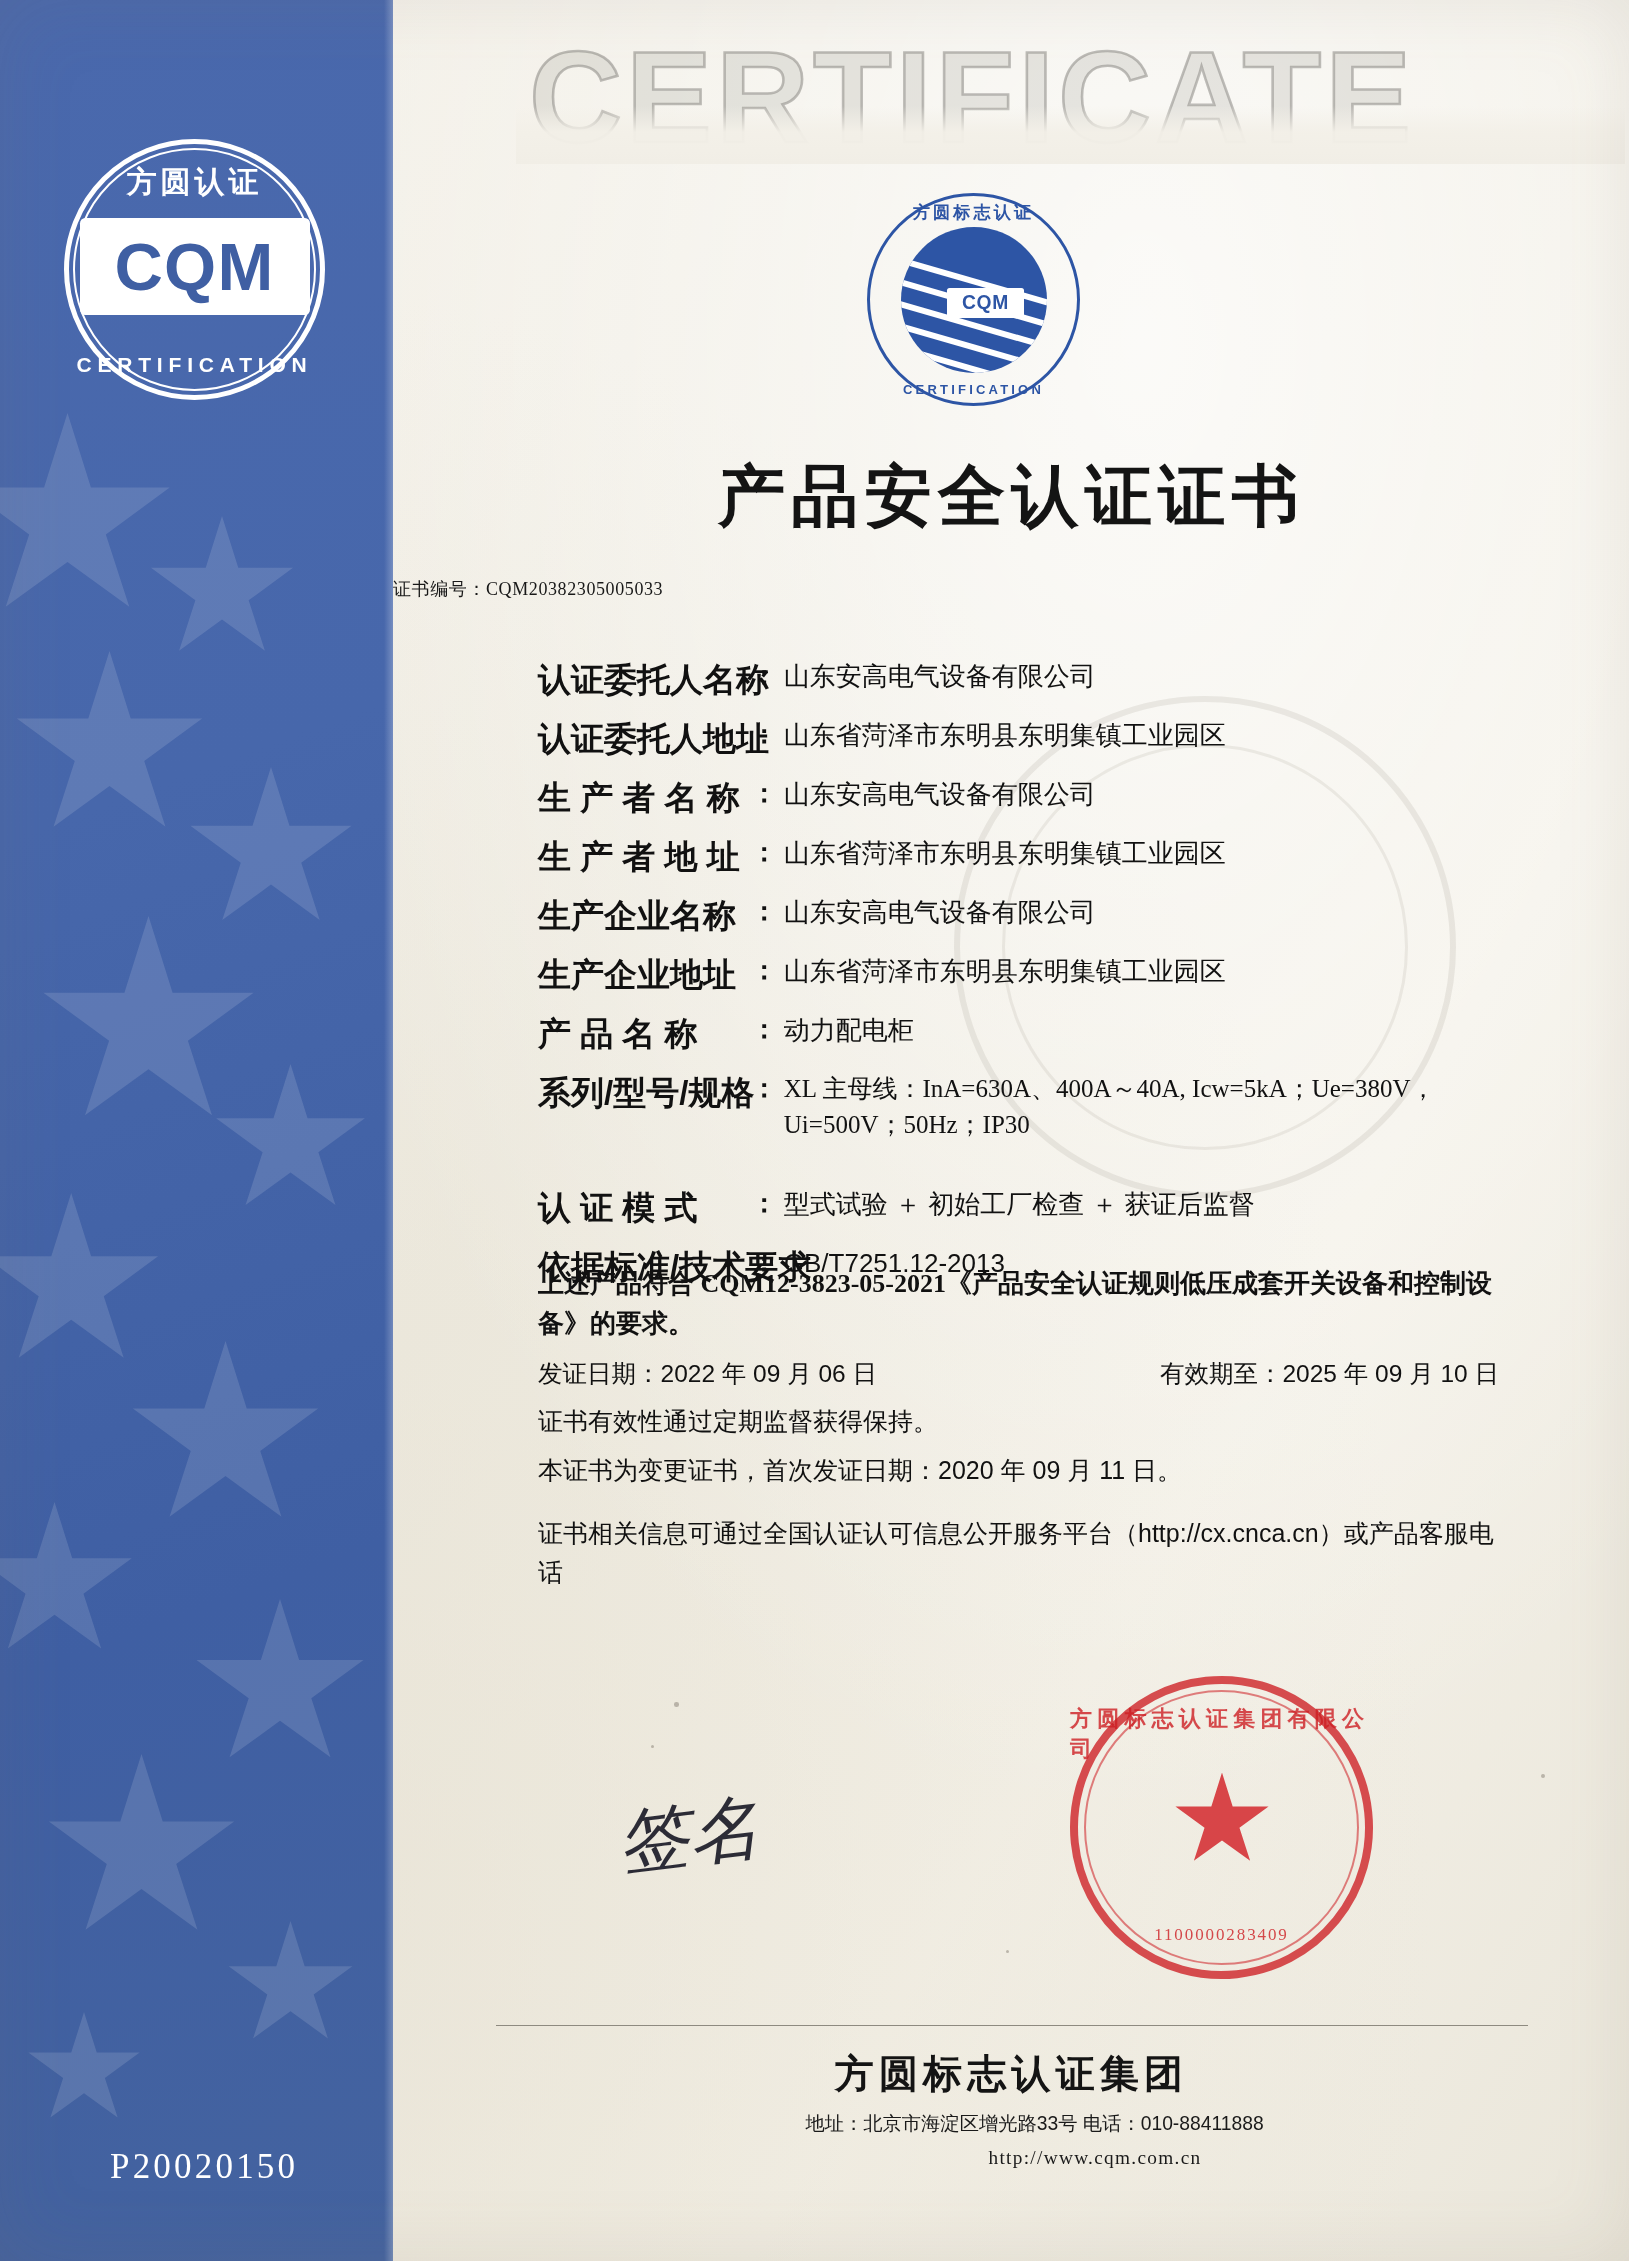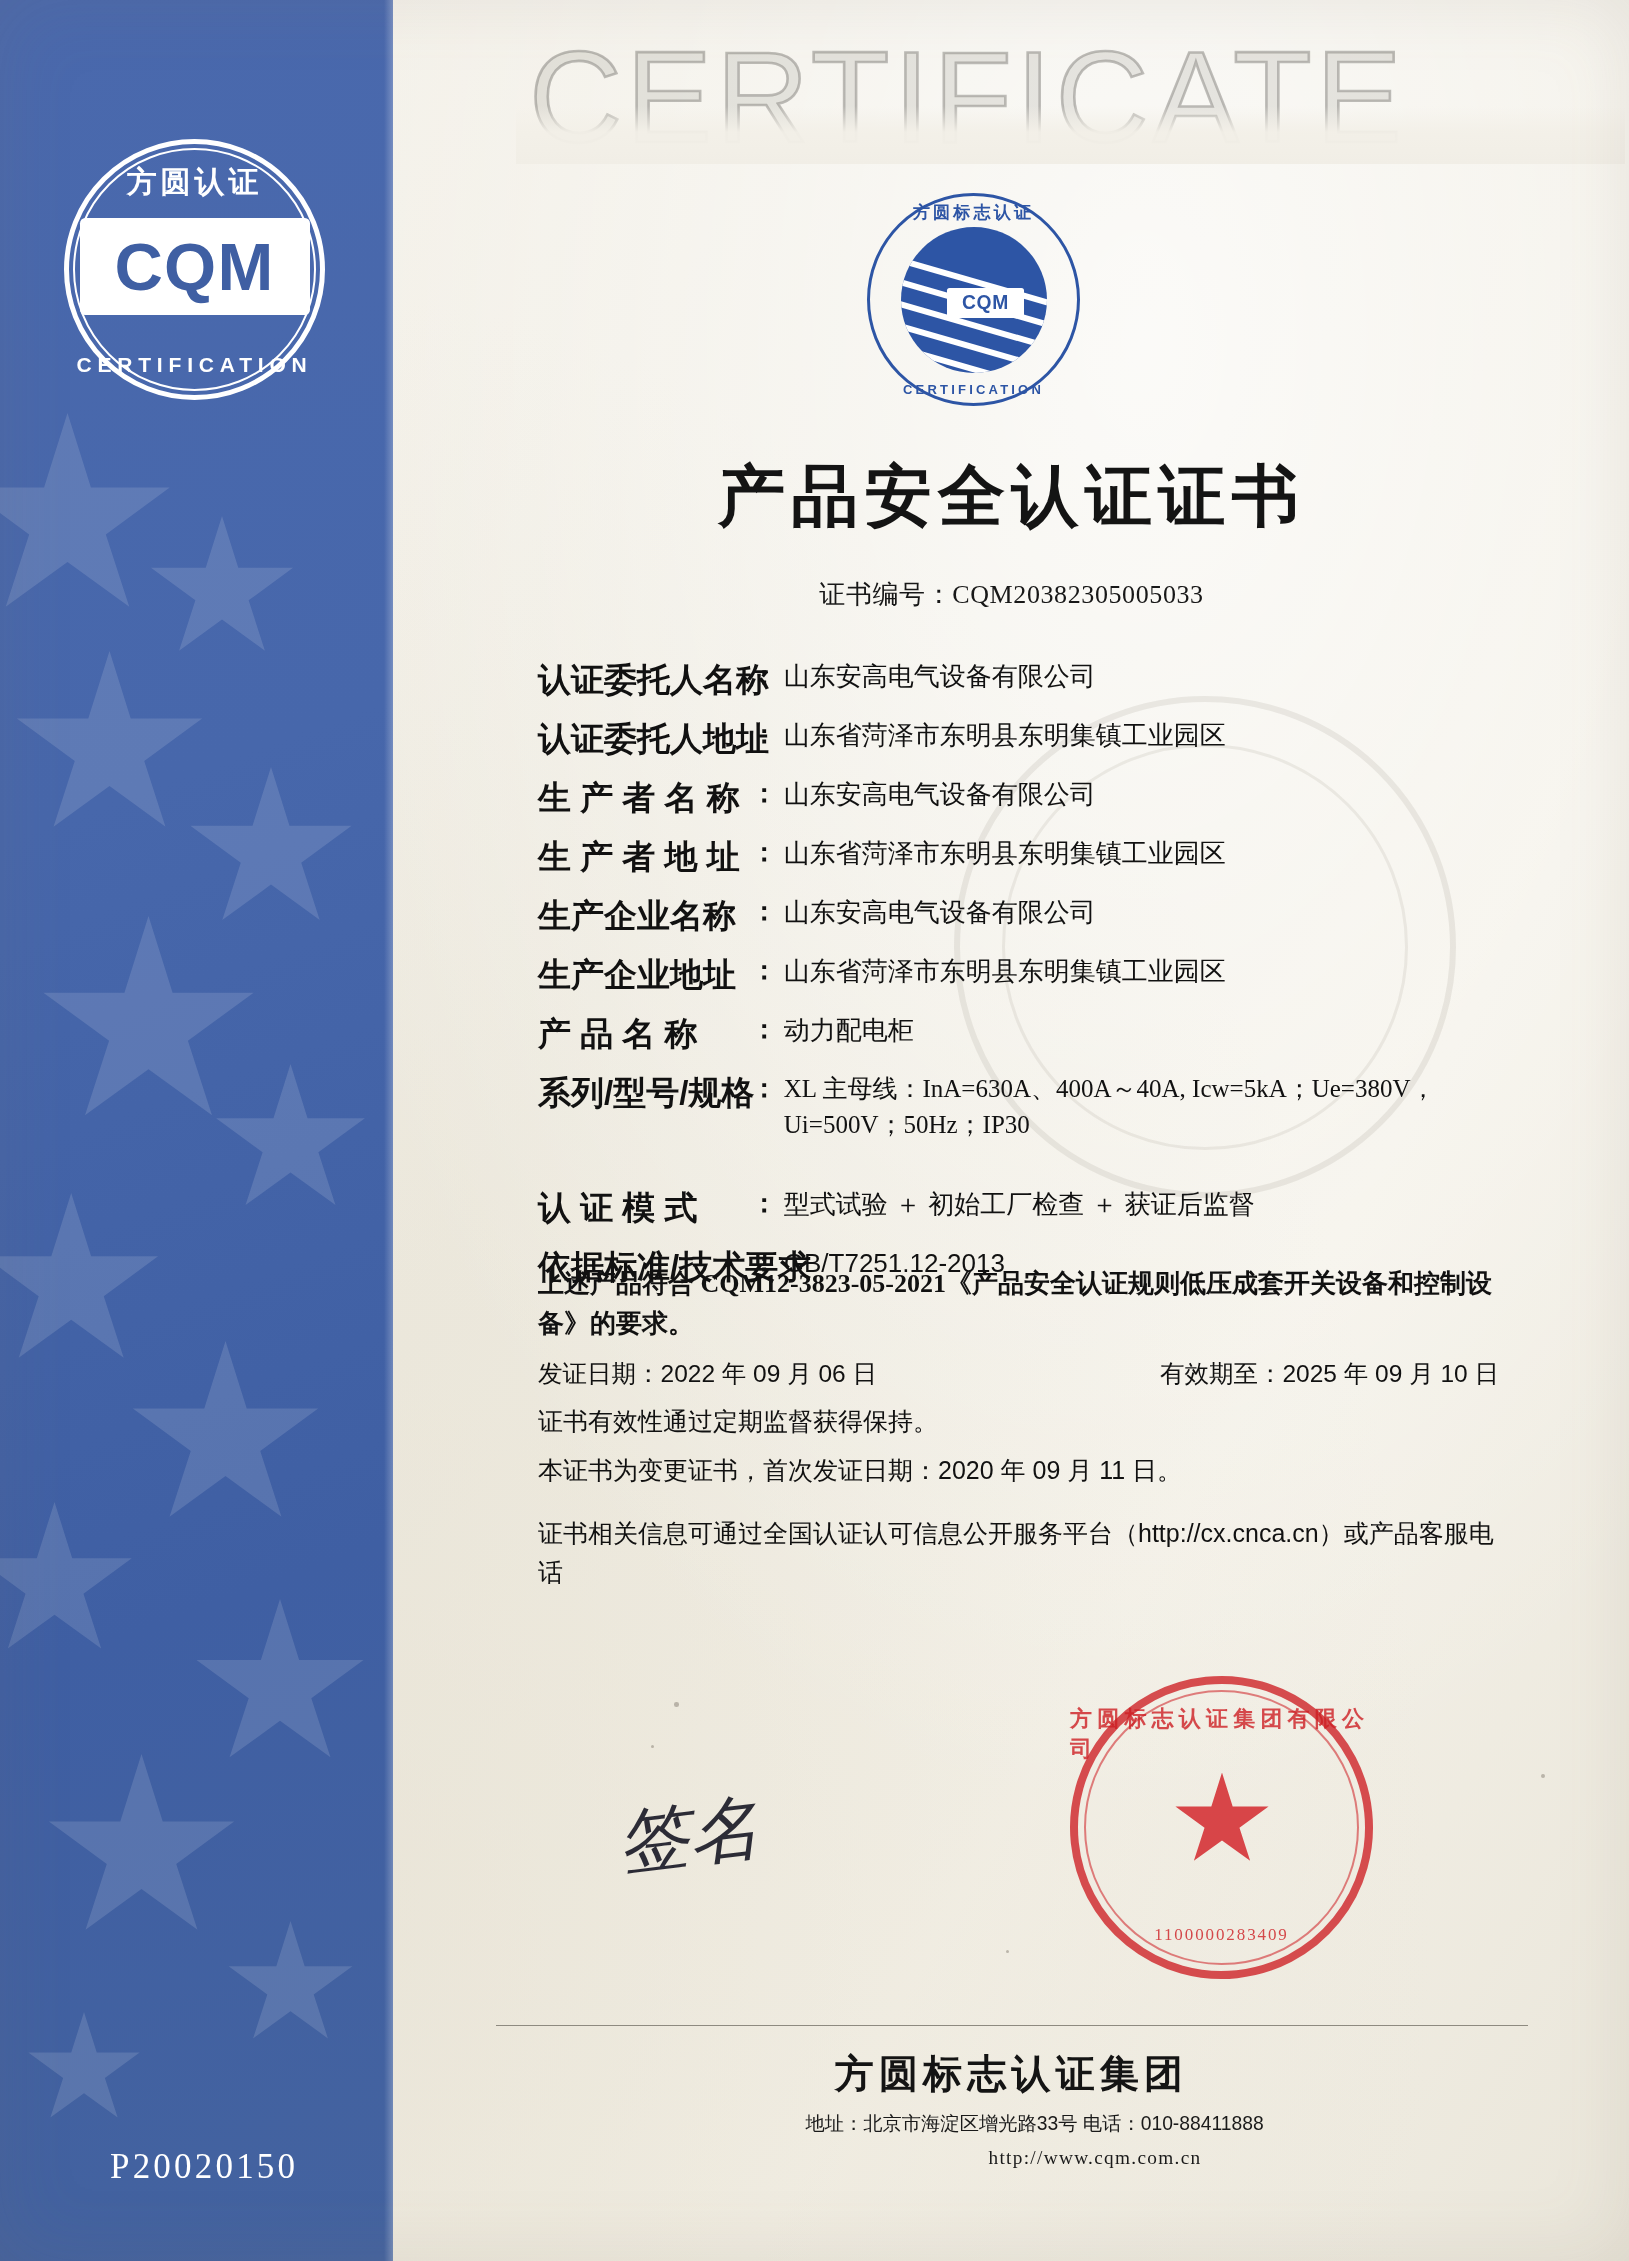--- a/index.html
+++ b/index.html
@@ -115,21 +115,21 @@
     letter-spacing: 3.2px;
     font-family: "Liberation Serif", serif;
   }
   
   .cert-word {
     position: absolute;
     left: 529px;
     top: 22.6px;
     font-family: "Liberation Sans", sans-serif;
     font-size: 129px;
-    font-weight: normal;
+    font-weight: bold;
     letter-spacing: 3.9px;
     color: transparent;
     -webkit-text-stroke: 2.6px rgba(120,118,112,0.45);
     text-shadow: 0 0 1.3px rgba(150,148,140,0.2);
     white-space: nowrap;
   }
   .cert-word-mask {
     position: absolute;
     left: 516px; top: 106px;
     width: 1109px; height: 58px;
@@ -222,22 +222,21 @@
     font-family: "Liberation Sans", sans-serif;
     font-weight: bold;
     font-size: 67px;
     letter-spacing: 6.4px;
     color: #141414;
   }
   .cert-no {
     position: absolute;
     left: 393px; top: 577px;
     width: 1237px;
-    text-align: center;
-    font-size: 26px;
+    font-size: 18px;
     color: #181818;
     letter-spacing: 0.6px;
   }
   
   .fields {
     position: absolute;
     left: 538px;
     top: 658px;
     width: 961px;
   }

